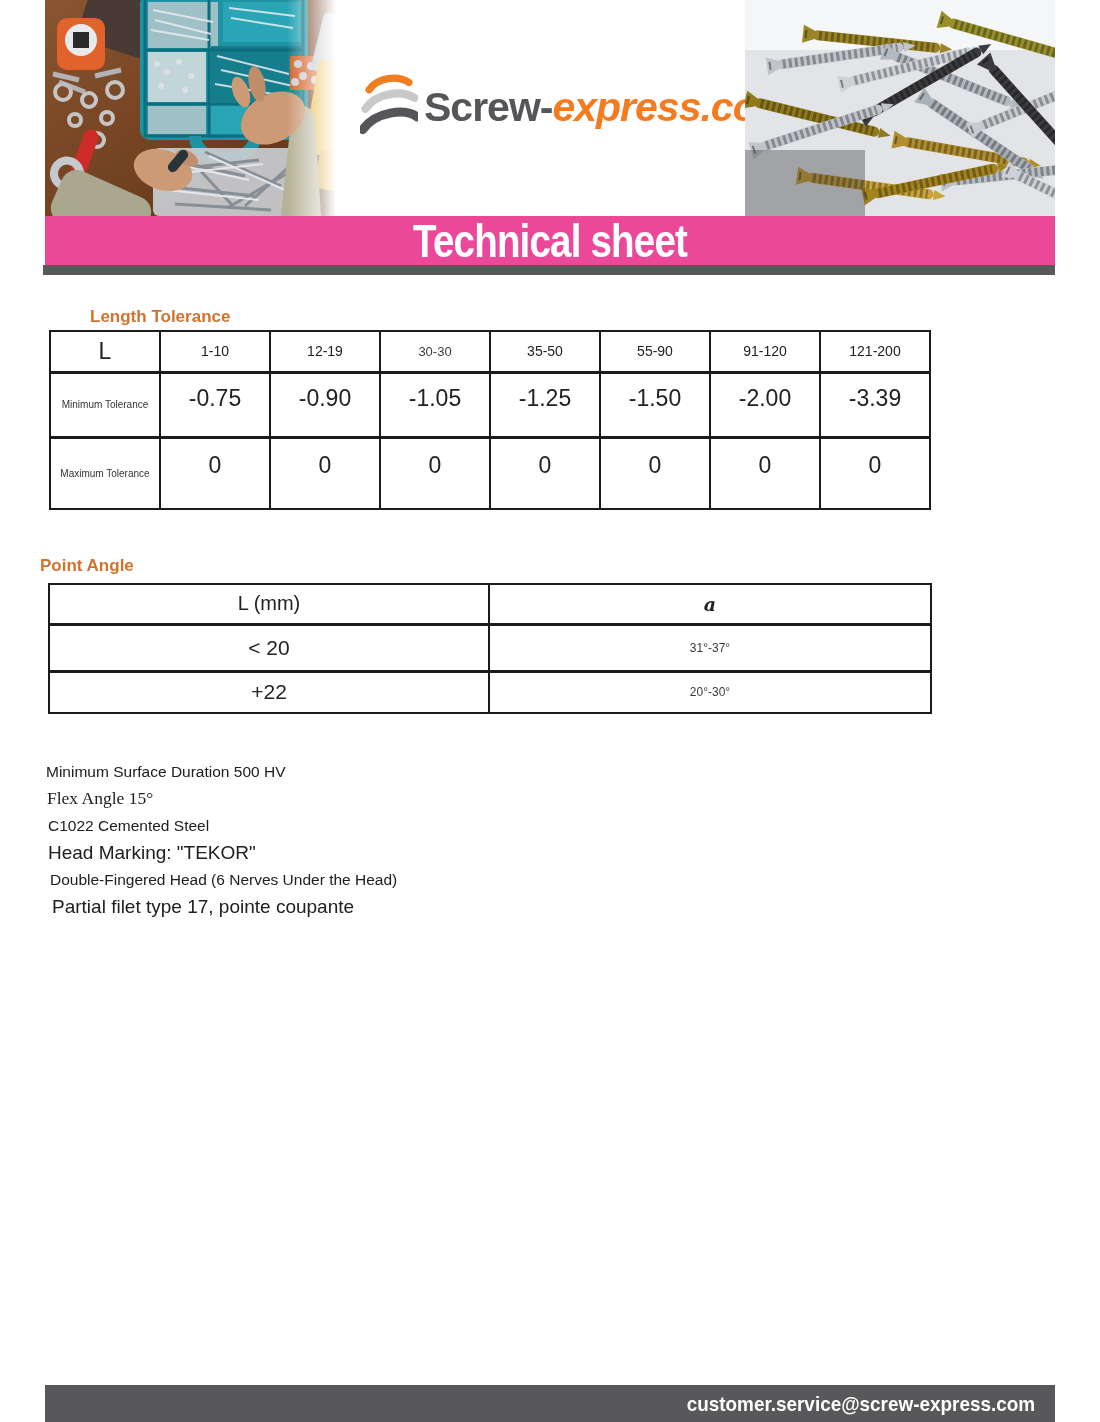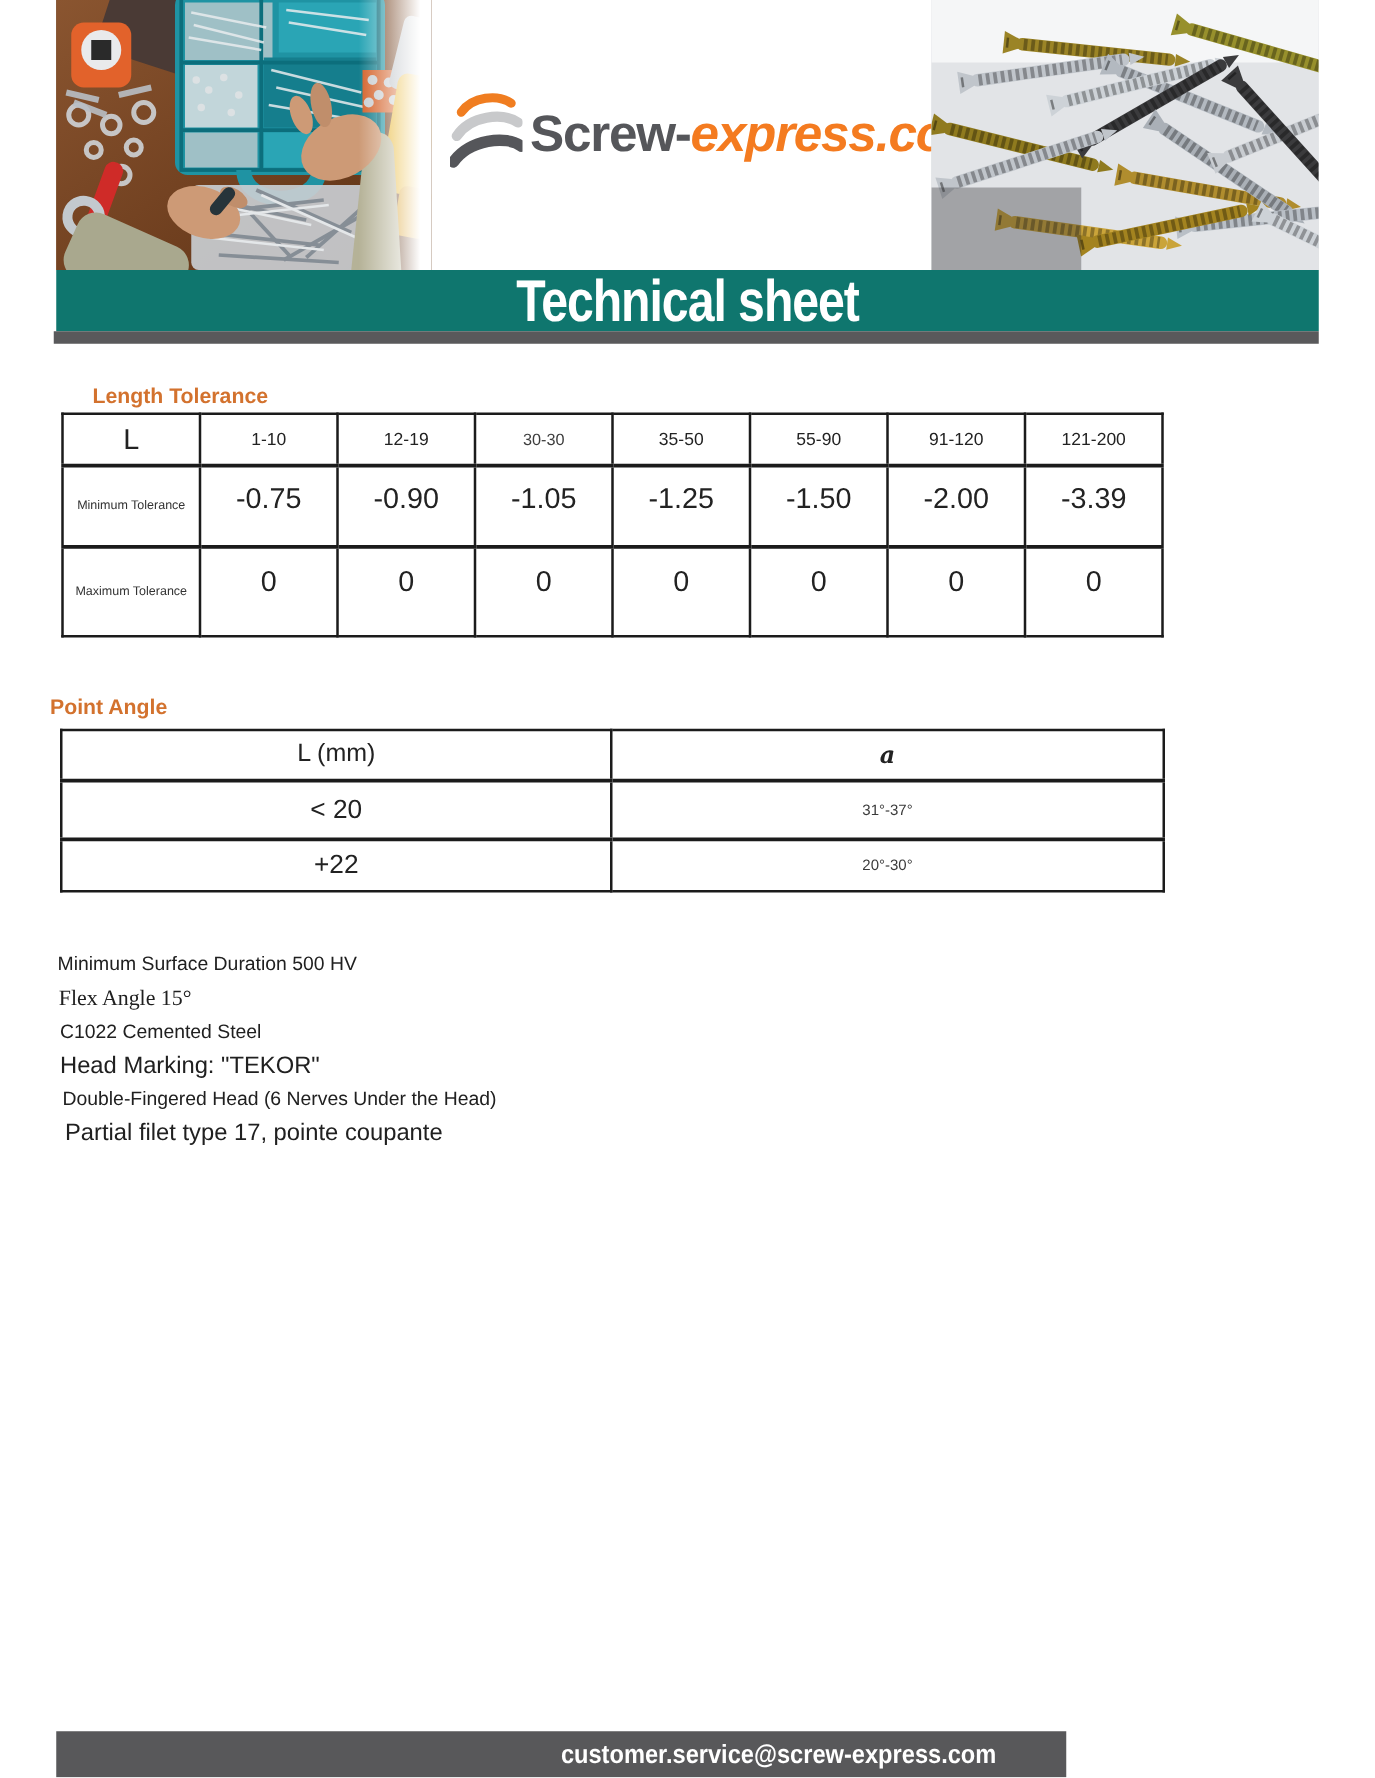--- a/index.html
+++ b/index.html
@@ -16,29 +16,29 @@
   .photo svg { position:absolute; top:0; left:0; }
 
   
   .logo { position:absolute; left:360px; top:62px; width:385px; height:90px; display:flex; align-items:center; }
   .logo-icon { width:58px; height:72px; margin-right:6px; flex:0 0 auto; }
   .logo-text { font-size:41px; letter-spacing:-1px; white-space:nowrap; }
   .logo-part1 { font-weight:bold; color:#55565A; }
   .logo-part2 { font-weight:bold; font-style:italic; color:#F47B20; }
 
   
-  .banner { position:absolute; left:45px; top:216px; width:1010px; height:49px; background:#0f766e;
+  .banner { position:absolute; left:45px; top:216px; width:1010px; height:49px; background:#ec4899;
             display:flex; align-items:center; justify-content:center; }
   .banner-title { color:#ffffff; font-weight:bold; font-size:47px; letter-spacing:-1px;
                   transform:scaleX(0.82); transform-origin:center; white-space:nowrap; }
   .gray-bar { position:absolute; left:43px; top:265px; width:1012px; height:10px; background:#59595B; }
 
   
   .section-heading { position:absolute; color:#D3722E; font-size:17px; font-weight:bold; }
-  .lt-heading { left:74px; top:307px; }
+  .lt-heading { left:90px; top:307px; }
   .pa-heading { left:40px; top:556px; }
 
   
   table { border-collapse:collapse; table-layout:fixed; background:#ffffff; }
   td { border:2px solid #1B1B1B; text-align:center; vertical-align:middle; color:#222222; overflow:hidden; }
 
   .lt-table { position:absolute; left:49px; top:330px; width:881px; }
   .lt-table .hdr td { height:41px; font-size:14px; border-bottom-width:3px; }
   .lt-table td.corner { font-size:23px; }
   .lt-table .row-min td { height:65px; border-bottom-width:3px; }
@@ -57,22 +57,22 @@
 
   
   .specs { position:absolute; left:46px; top:758px; color:#202020; }
   .spec { line-height:27px; white-space:nowrap; }
   .sz-m  { font-size:15.5px; }
   .sz-l  { font-size:17.5px; }
   .sz-xl { font-size:19px; }
   .in1 { margin-left:1px;font-family:Liberation Serif, serif; } .in2 { margin-left:2px; } .in3 { margin-left:4px; } .in4 { margin-left:6px; }
 
   
-  .footer { position:absolute; left:45px; top:1385px; width:808px; height:37px; background:#58585A;
-            display:flex; align-items:center; justify-content:flex-end; padding-right:56px; }
+  .footer { position:absolute; left:45px; top:1385px; width:1010px; height:37px; background:#58585A;
+            display:flex; align-items:center; justify-content:flex-end; padding-right:20px; }
   .footer-email { color:#ffffff; font-weight:bold; font-size:21px; transform:scaleX(0.9);
                   transform-origin:right center; white-space:nowrap; }
 </style>
 </head>
 <body>
 
 <div class="page">
 
   <div class="photo photo-left">
     <svg width="300" height="216" viewBox="0 0 300 216">

